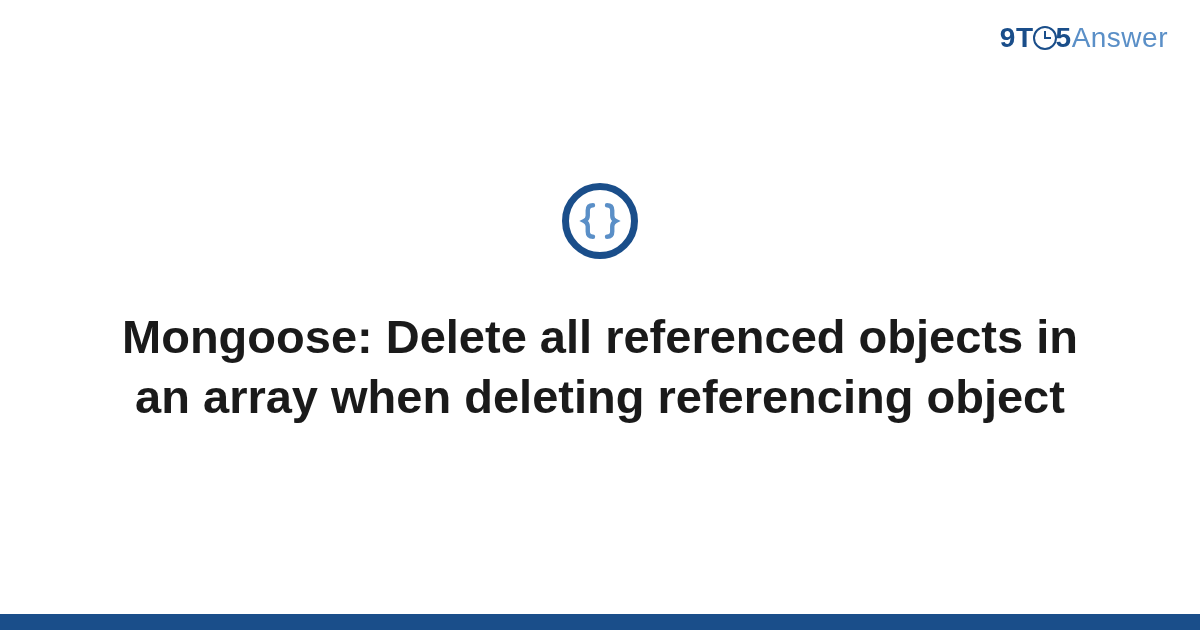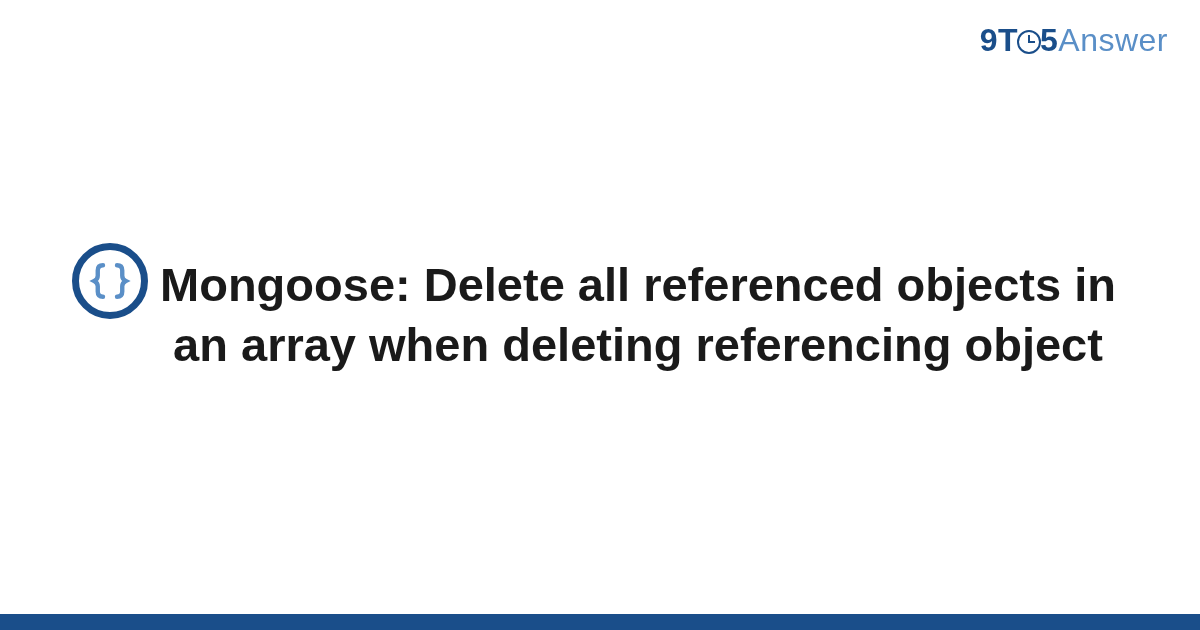--- a/index.html
+++ b/index.html
@@ -12,21 +12,21 @@
       height: 630px;
       background: #ffffff;
       font-family: -apple-system, BlinkMacSystemFont, "Segoe UI", Helvetica, Arial, sans-serif;
       position: relative;
       overflow: hidden;
     }
     .logo {
       position: absolute;
       top: 22px;
       right: 32px;
-      font-size: 32px;
+      font-size: 28px;
       font-weight: 500;
       color: #1a4e8a;
       letter-spacing: 0.5px;
     }
     .logo .nine {
       font-weight: 600;
     }
     .logo .t {
       font-weight: 600;
     }
@@ -66,20 +66,21 @@
       font-weight: 400;
       color: #5a8fc7;
     }
     .content {
       position: absolute;
       top: 0;
       left: 0;
       width: 100%;
       height: 100%;
       display: flex;
+      flex-direction: column;
       align-items: center;
       justify-content: center;
       padding: 12px 60px;
     }
     .icon-wrapper {
       margin-bottom: 48px;
       margin-top: -20px;
     }
     .code-icon {
       width: 76px;

